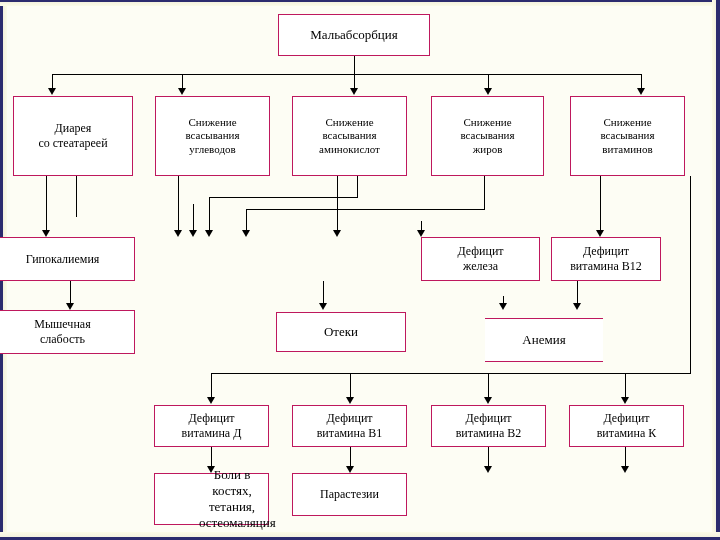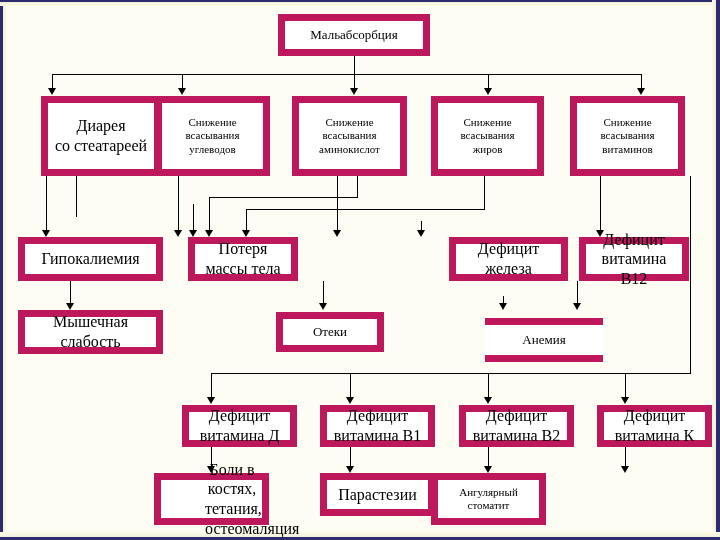--- a/index.html
+++ b/index.html
@@ -37,40 +37,40 @@
   .band-bottom {
     position: absolute;
     left: 0; bottom: 0;
     width: 720px; height: 8px;
     background: linear-gradient(to top, #2b2b6e 0%, #2b2b6e 40%, #f4f2df 41%, #fbfbe8 100%);
   }
 
   .node {
     position: absolute;
     box-sizing: border-box;
-    border: 7px solid #be185d;
+    border: 1px solid #be185d;
     background: #ffffff;
     display: flex;
     align-items: center;
     justify-content: center;
     text-align: center;
     color: #000000;
     line-height: 1.22;
     padding: 1px 3px;
   }
   .node.hlines {
     border-left: none;
     border-right: none;
   }
   .node .txt { display: block; width: 100%; }
 
   .fs13 { font-size: 13px; }
-  .fs12 { font-size: 16px; margin-left: 28px; }
+  .fs12 { font-size: 12px; }
   .fs11 { font-size: 11px; align-items: center; }
-  .fs105 { font-size: 16px; padding-left: 44px; }
+  .fs105 { font-size: 13px; padding-left: 44px; }
 
   
   .vline {
     position: absolute;
     width: 1px;
     background: #000000;
   }
   .hline {
     position: absolute;
     height: 1px;
@@ -164,23 +164,20 @@
 
   <div class="vline" style="left:600px; top:176px; height:58px;"></div>
   <div class="arrow" style="left:596px; top:230px;"></div>
 
   <div class="vline" style="left:690px; top:176px; height:197px;"></div>
 
   <div class="node fs12" style="left:-10px; top:237px; width:145px; height:44px;">
     <span class="txt">Гипокалиемия</span>
   </div>
 
-  <div class="node fs12" style="left:160px; top:237px; width:110px; height:44px;">
-    <span class="txt">Потеря<br>массы тела</span>
-  </div>
 
 
   <div class="node fs12" style="left:421px; top:237px; width:119px; height:44px;">
     <span class="txt">Дефицит<br>железа</span>
   </div>
 
   <div class="node fs12" style="left:551px; top:237px; width:110px; height:44px;">
     <span class="txt">Дефицит<br>витамина  В12</span>
   </div>
 
@@ -193,21 +190,21 @@
   <div class="vline" style="left:503px; top:296px; height:11px;"></div>
   <div class="arrow" style="left:499px; top:303px;"></div>
 
   <div class="vline" style="left:577px; top:281px; height:26px;"></div>
   <div class="arrow" style="left:573px; top:303px;"></div>
 
   <div class="node fs12" style="left:-10px; top:310px; width:145px; height:44px;">
     <span class="txt">Мышечная<br>слабость</span>
   </div>
 
-  <div class="node fs13" style="left:276px; top:312px; width:108px; height:40px;">
+  <div class="node fs13" style="left:276px; top:312px; width:130px; height:40px;">
     <span class="txt">Отеки</span>
   </div>
 
   <div class="node hlines fs13" style="left:485px; top:312px; width:118px; height:44px;margin-top:6px;">
     <span class="txt">Анемия</span>
   </div>
 
   <div class="hline" style="left:211px; top:373px; width:480px;"></div>
 
   <div class="vline" style="left:211px; top:373px; height:28px;"></div>
@@ -251,18 +248,15 @@
   <div class="arrow" style="left:621px; top:466px;"></div>
 
   <div class="node fs105" style="left:154px; top:473px; width:115px; height:52px;">
     <span class="txt">Боли в костях,<br>тетания,<br>остеомаляция</span>
   </div>
 
   <div class="node fs12" style="left:292px; top:473px; width:115px; height:43px;">
     <span class="txt">Парастезии</span>
   </div>
 
-  <div class="node fs11" style="left:431px; top:473px; width:115px; height:52px;">
-    <span class="txt">Ангулярный<br>стоматит</span>
-  </div>
 
 
 </div>
 
 </body></html>

